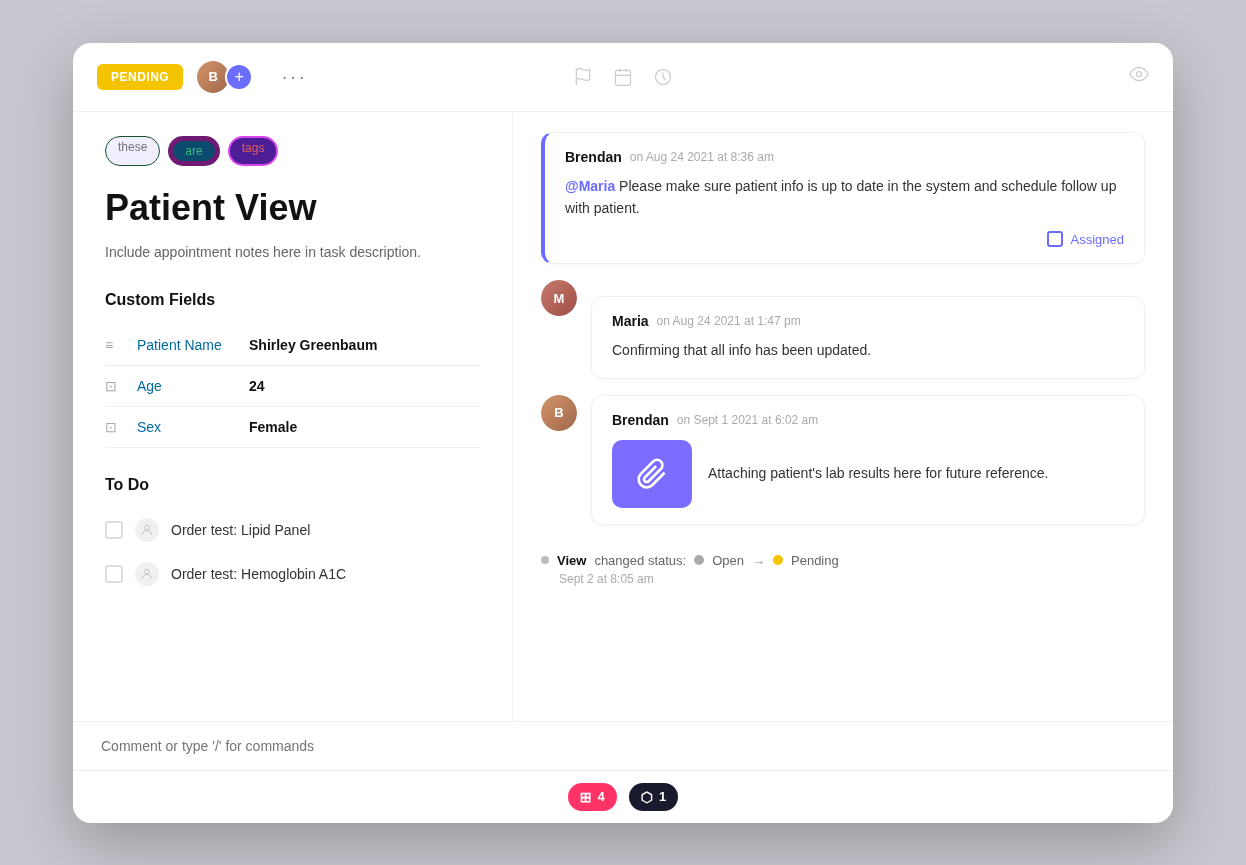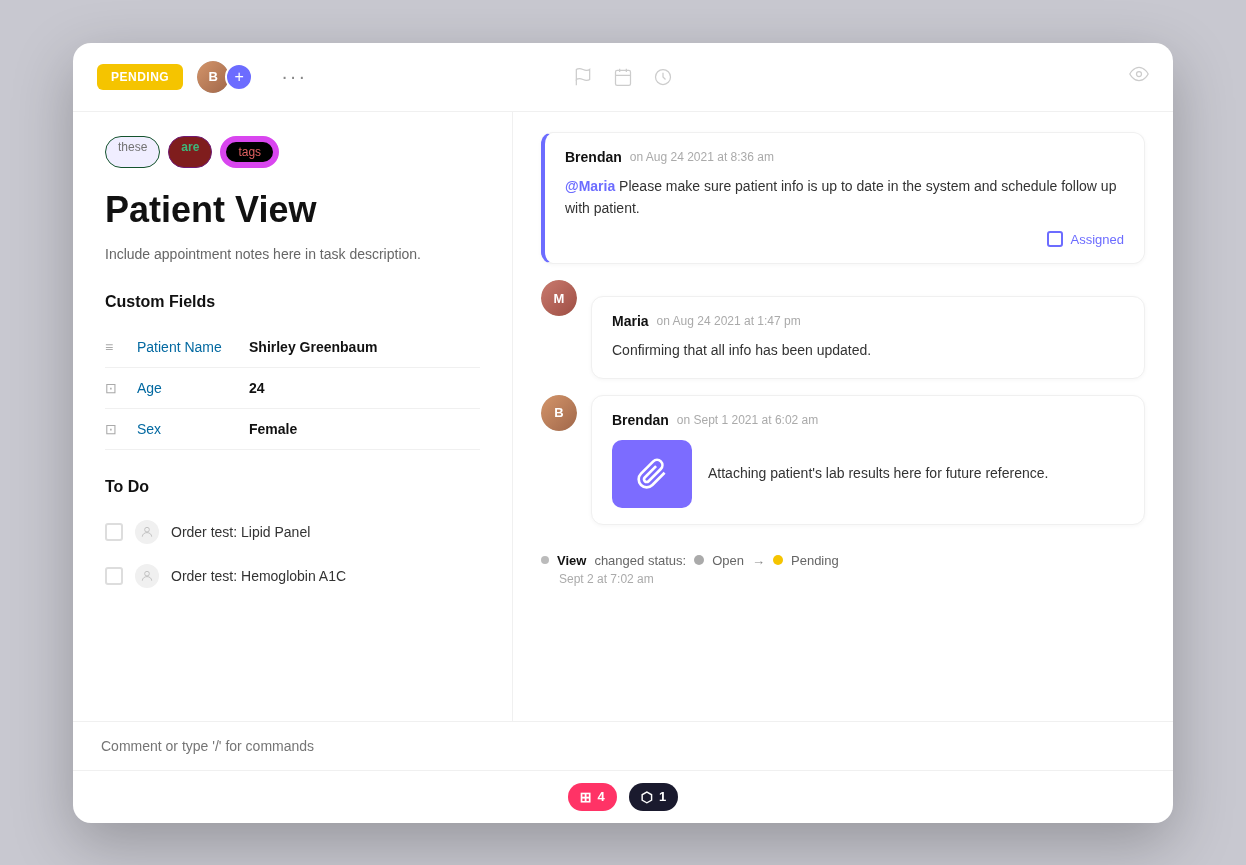--- a/index.html
+++ b/index.html
@@ -124,29 +124,28 @@
       border-radius: 20px;
       font-size: 12px;
       font-weight: 500;
     }
     .tag-these {
       background: #f0eeff;
       color: #737373;
       border: 1px solid #14532d;
     }
     .tag-are {
-      background: #7f1d1d;
+      background: #0c4a6e;
       color: #3db87a;
-      border: 1px solid #701a75;
-      font-weight: bold;
+      border: 5px solid #701a75;
     }
     .tag-tags {
-      background: #000000;
+      background: #4c1d95;
       color: #e06060;
-      border: 6px solid #d946ef;
+      border: 2px solid #d946ef;
     }
     .page-title {
       font-size: 36px;
       font-weight: 800;
       color: #111;
       margin-bottom: 12px;
       line-height: 1.2;
     }
     .page-desc {
       font-size: 14px;
@@ -611,21 +610,21 @@
           <div class="status-change-row">
             <span class="dot-small"></span>
             <span class="status-user">View</span>
             <span class="status-text">changed status:</span>
             <span class="status-dot dot-gray"></span>
             <span class="status-label">Open</span>
             <span class="arrow">→</span>
             <span class="status-dot dot-yellow"></span>
             <span class="status-label">Pending</span>
           </div>
-          <div class="status-time">Sept 2 at 7:02 am</div>
+          <div class="status-time">Sept 2 at 8:05 am</div>
         </div>
       </div>
     </div>
   </div>
 
   <div class="comment-input-area">
     <input type="text" class="comment-input" placeholder="Comment or type '/' for commands" style="">
   </div>
 
   <div class="bottom-toolbar">

